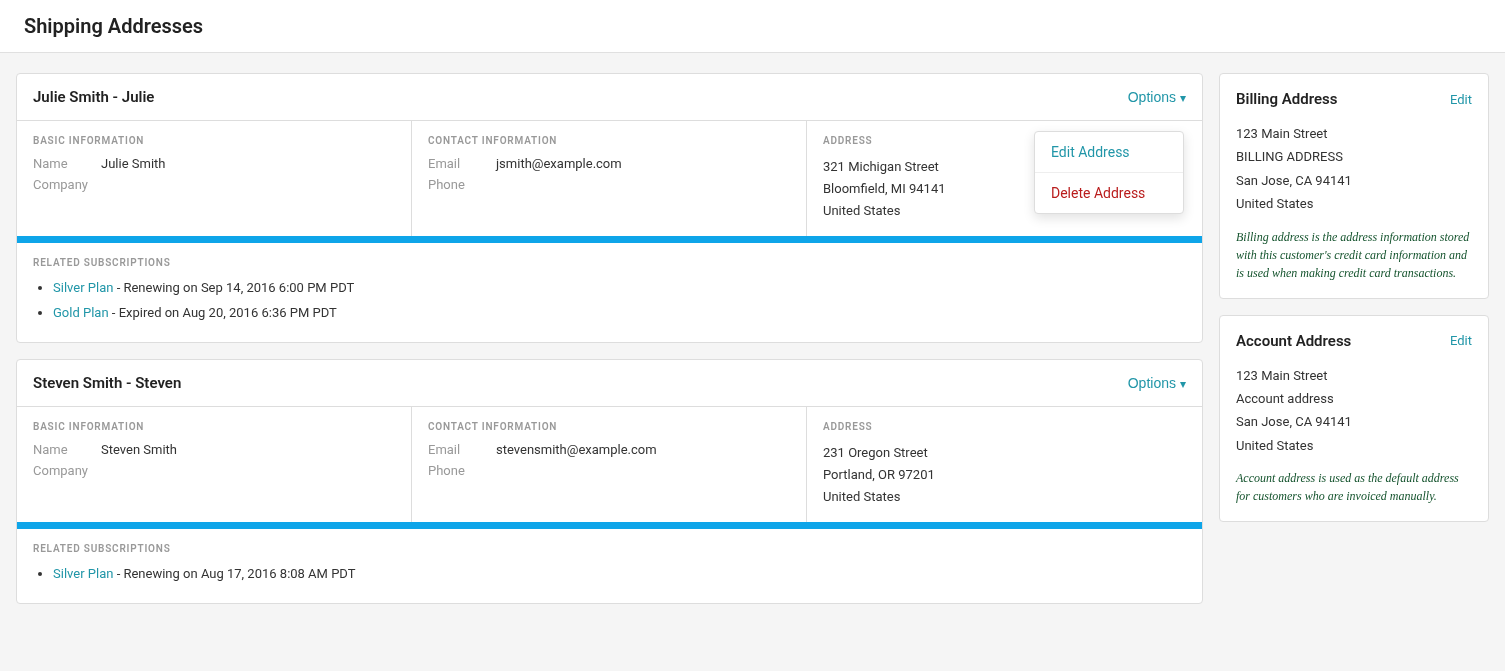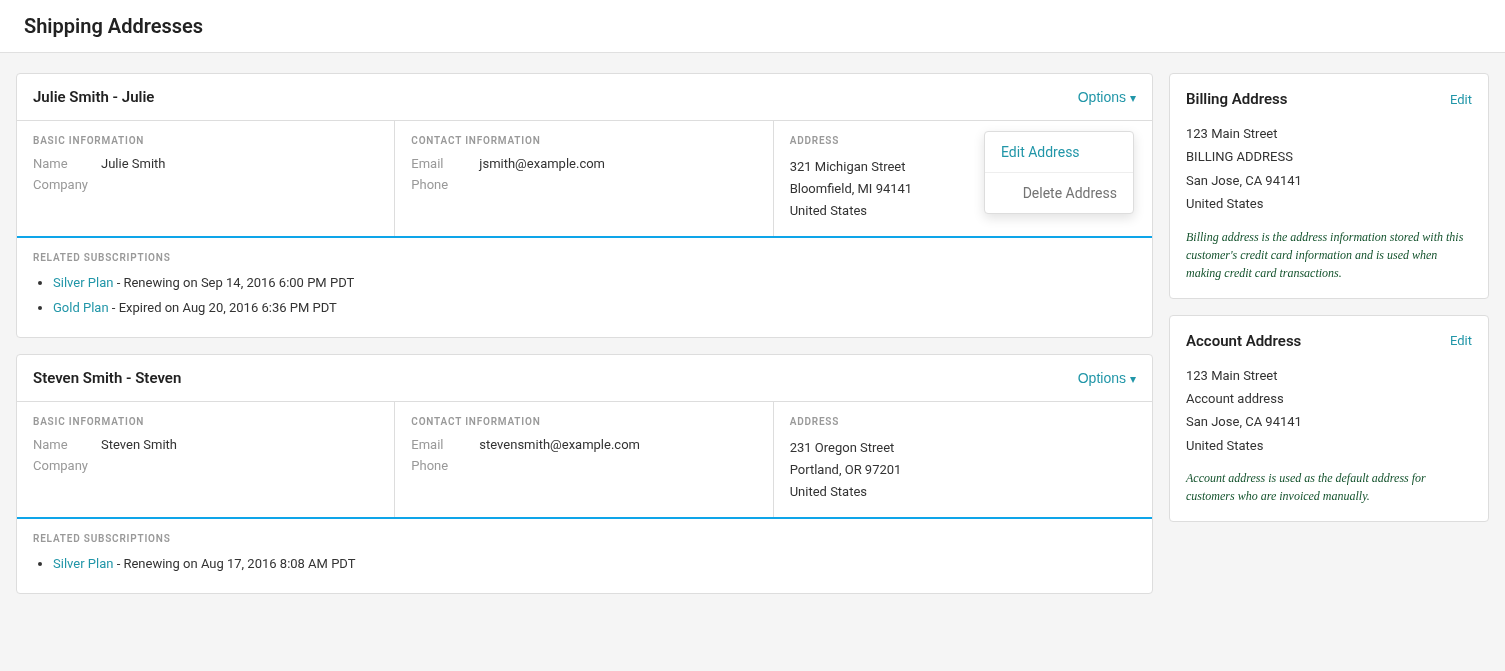--- a/index.html
+++ b/index.html
@@ -48,21 +48,21 @@
     }
 
     .left-panel {
       flex: 1;
       display: flex;
       flex-direction: column;
       gap: 16px;
     }
 
     .right-panel {
-      width: 320px;
+      width: 270px;
       display: flex;
       flex-direction: column;
       gap: 16px;
     }
 
     .address-card {
       background: #fff;
       border: 1px solid #ddd;
       border-radius: 4px;
       overflow: visible;
@@ -109,26 +109,26 @@
 
     .dropdown-item {
       padding: 12px 16px;
       cursor: pointer;
       font-size: 14px;
       border-bottom: 1px solid #eee;
     }
 
     .dropdown-item:last-child { border-bottom: none; }
     .dropdown-item.edit { color: #2196a8; }
-    .dropdown-item.delete { color: #737373; text-align: right; }
+    .dropdown-item.delete { color: #b91c1c; }
 
     .card-grid {
       display: grid;
       grid-template-columns: 1fr 1fr 1fr;
-      border-bottom: 2px solid #0ea5e9;
+      border-bottom: 7px solid #0ea5e9;
     }
 
     .card-section {
       padding: 14px 16px;
       border-right: 1px solid #ddd;
     }
 
     .card-section:last-child { border-right: none; }
 
     .section-label {

